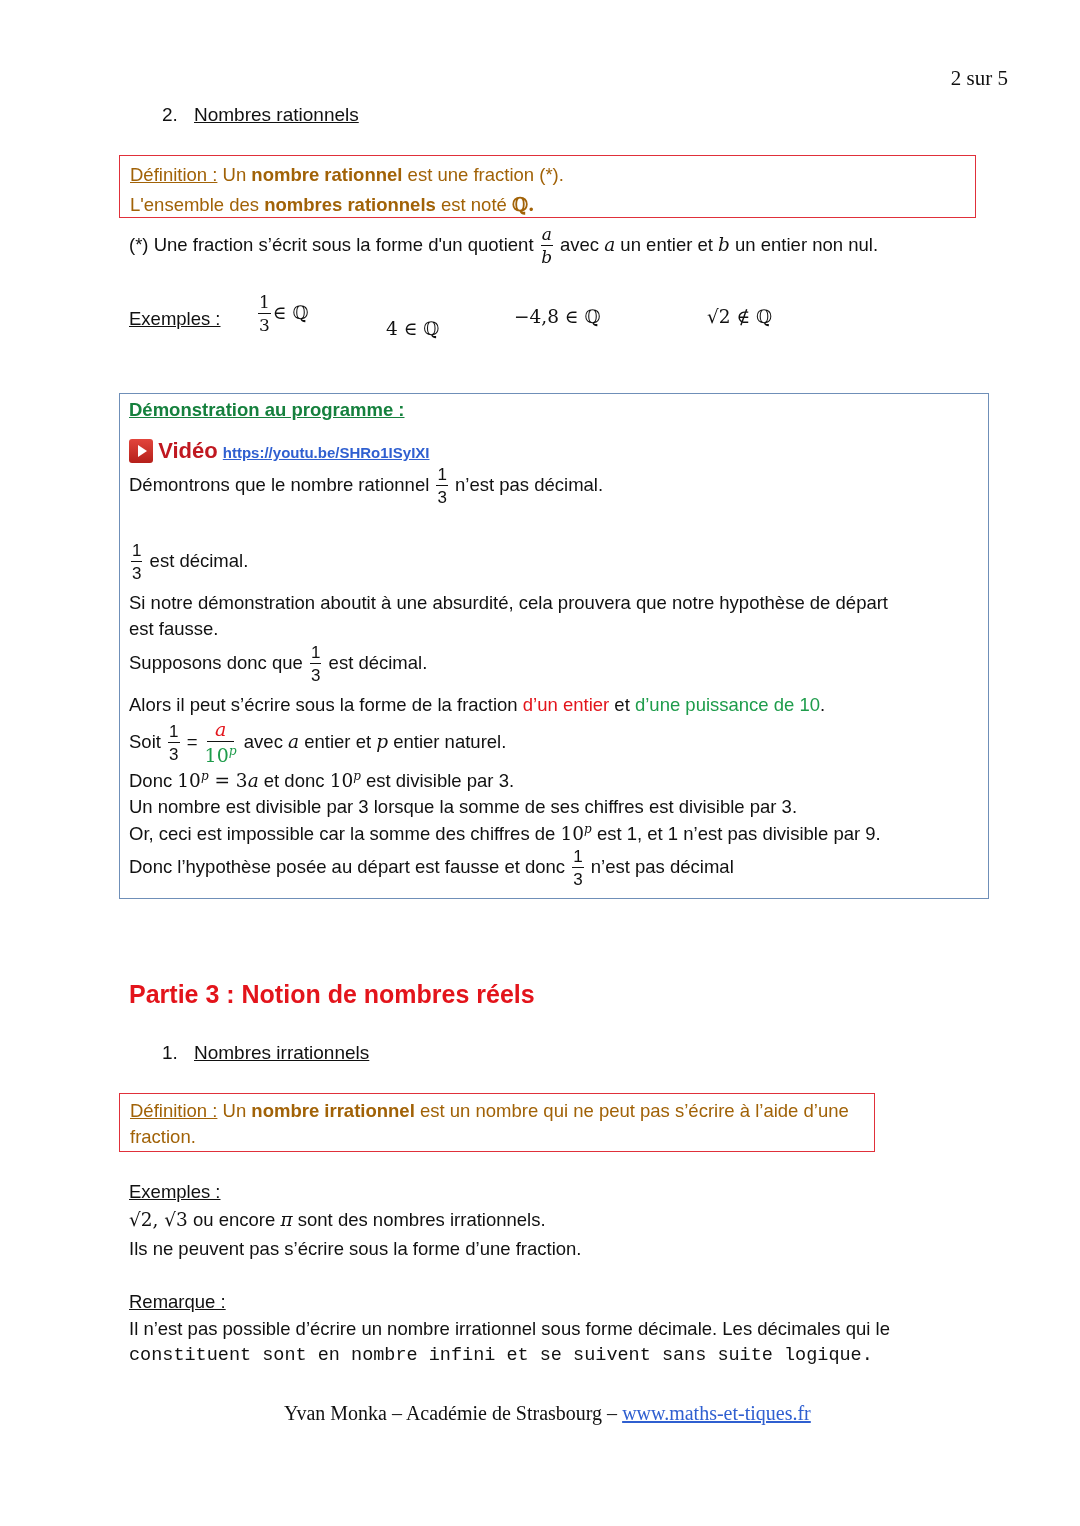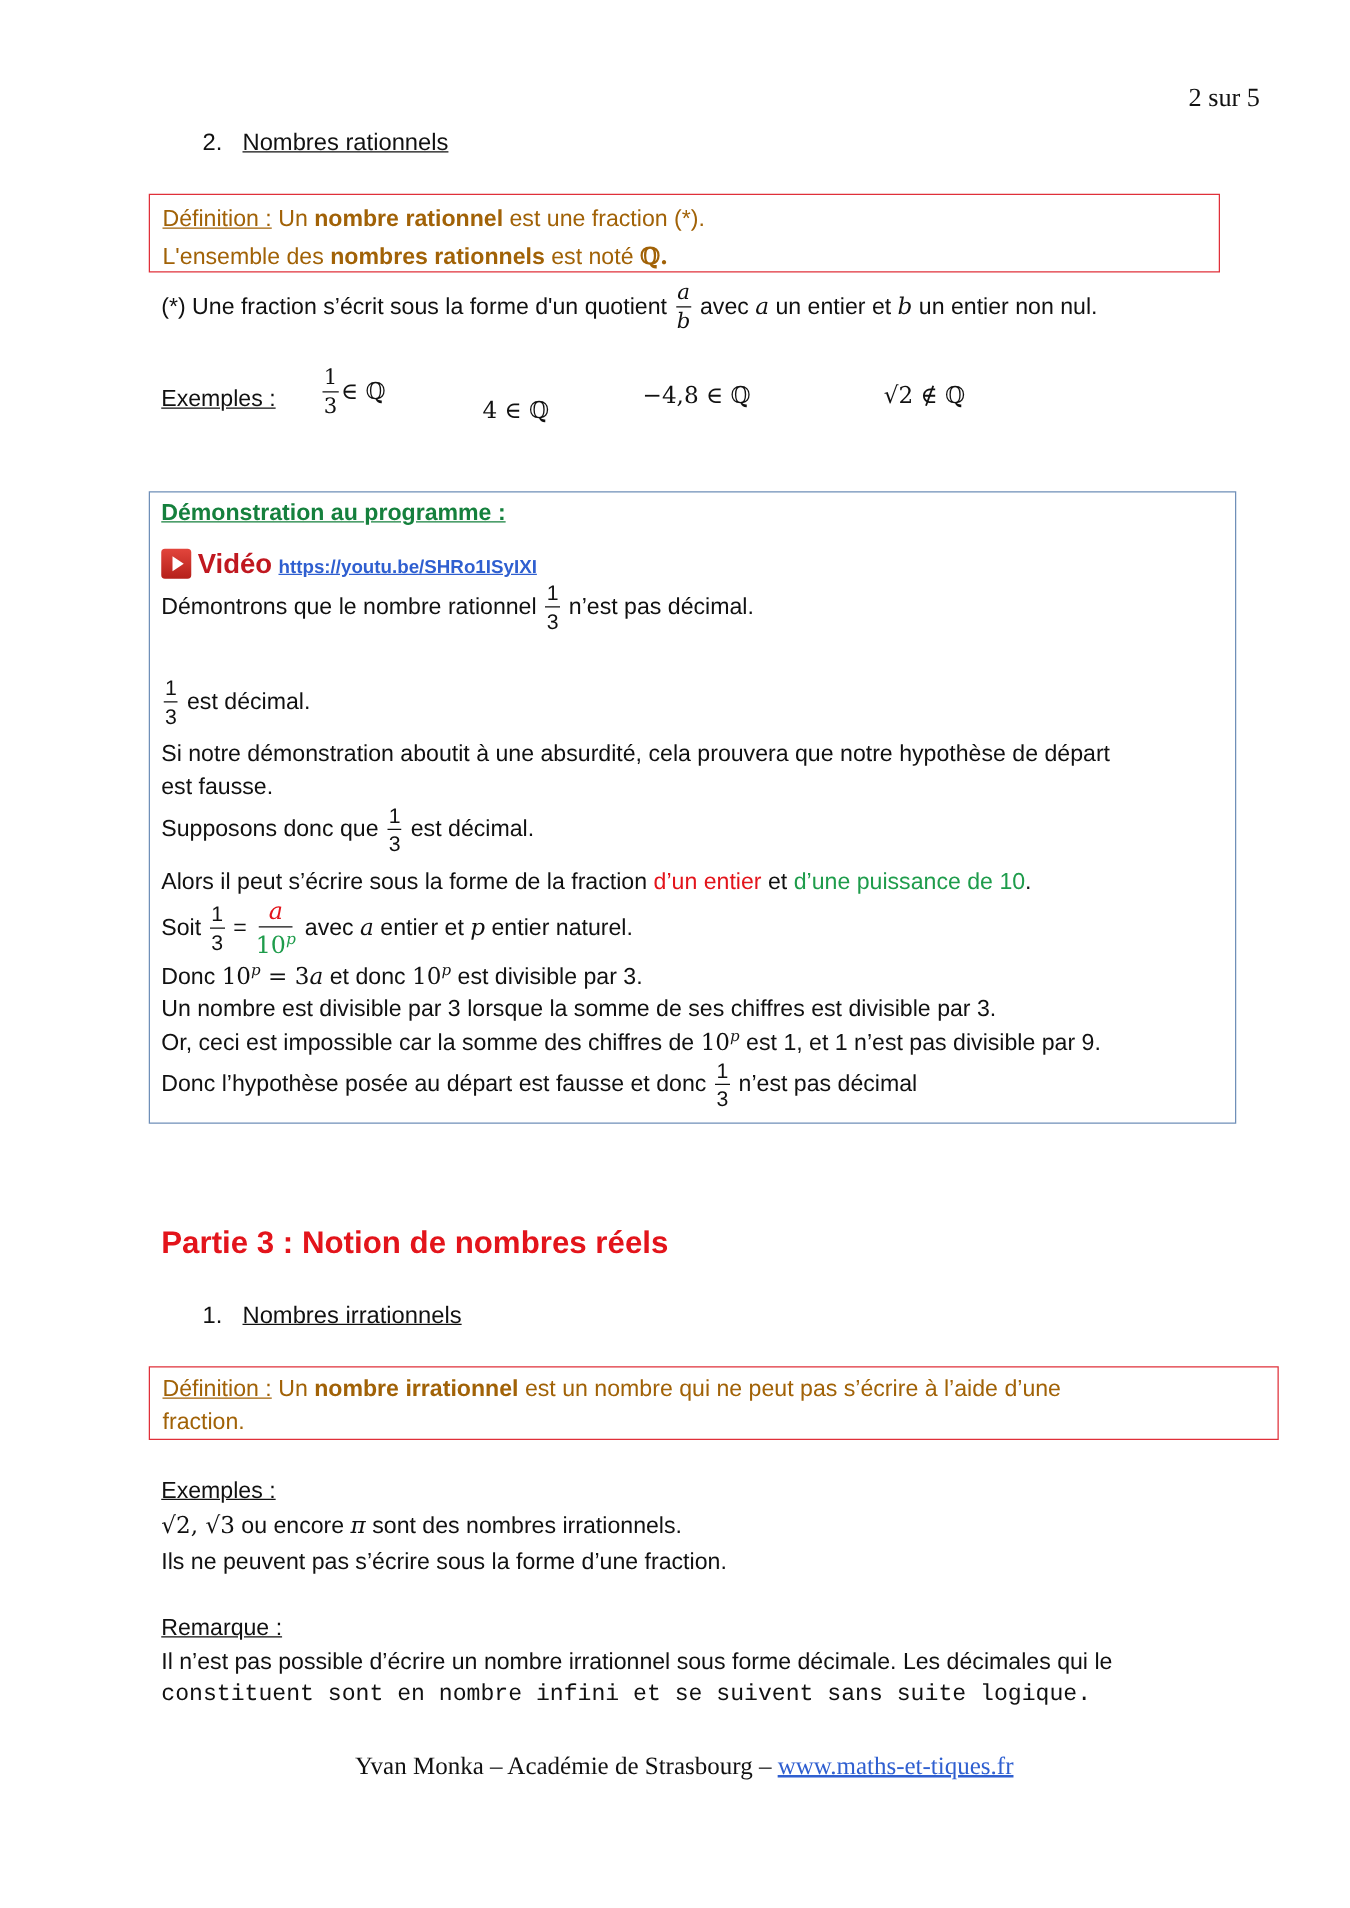--- a/index.html
+++ b/index.html
@@ -154,21 +154,21 @@
       <span class="d">3</span>
     </span><span> n’est pas décimal</span>
 </div>
 
 <div class="abs partie">Partie 3 : Notion de nombres réels</div>
 
 <div class="abs subhead" style="top:1042px;">
   <span class="num">1.</span><span class="u">Nombres irrationnels</span>
 </div>
 
-<div class="defbox" style="left:119px; top:1093px; width:904px; height:59px; line-height:26px; padding-top:4px;">
+<div class="defbox" style="left:119px; top:1093px; width:756px; height:59px; line-height:26px; padding-top:4px;">
   <div>
     <span class="u">Définition :</span><span> Un </span><span class="b">nombre irrationnel</span><span> est un nombre qui ne peut pas s’écrire à l’aide d’une</span>
   </div>
   <div>fraction.</div>
 </div>
 
 <div class="line u" style="top:1181px;">Exemples :</div>
 <div class="line" style="top:1209px;">
   <span class="math">√2, √3</span><span> ou encore </span><span class="mathi">π</span><span> sont des nombres irrationnels.</span>
 </div>

